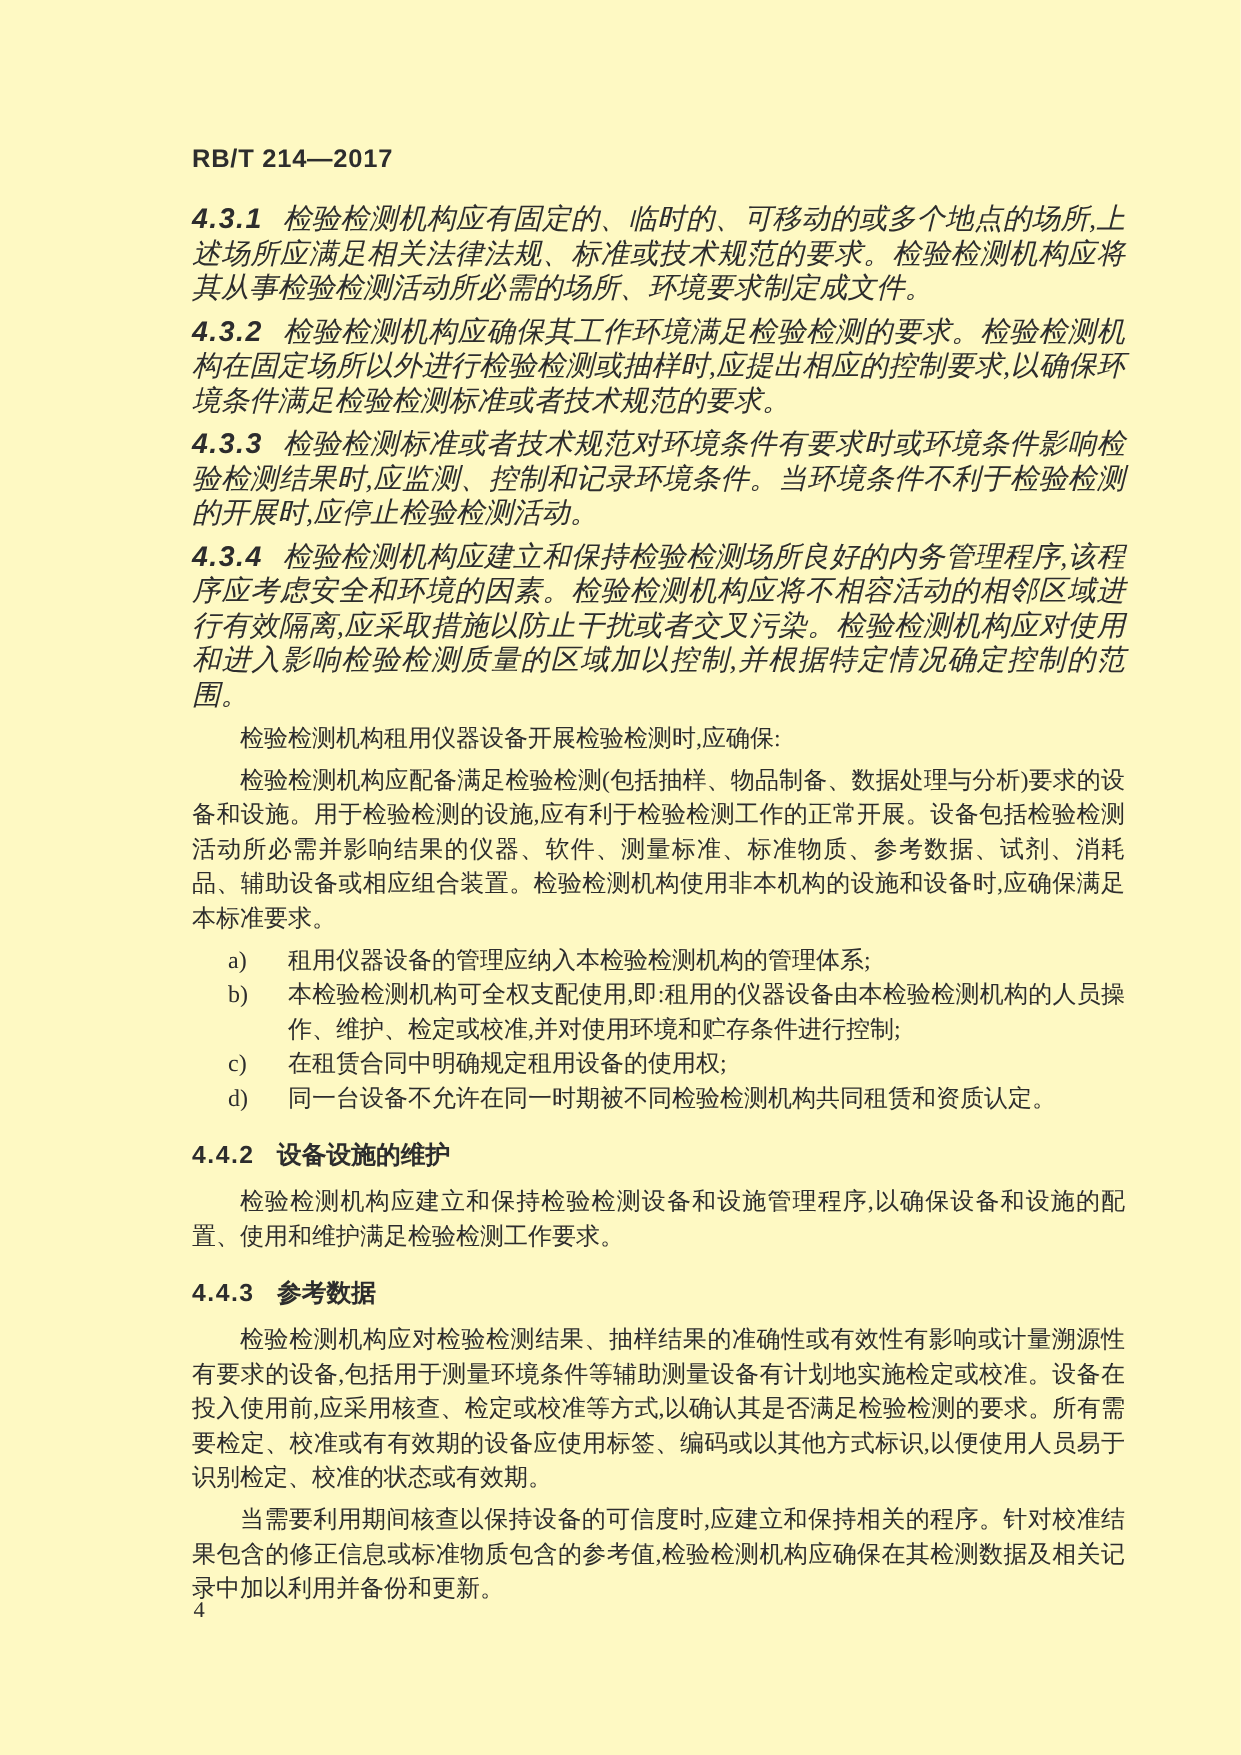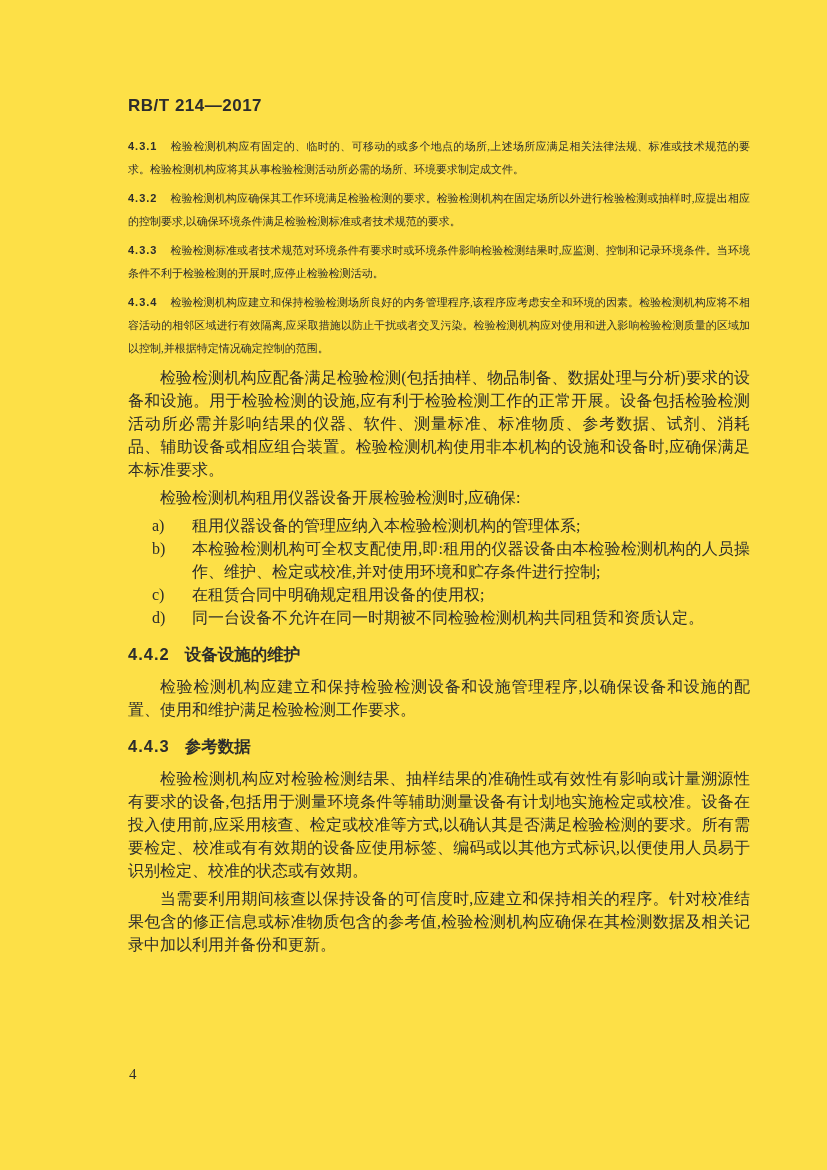--- a/index.html
+++ b/index.html
@@ -8,40 +8,41 @@
     height: 1170px;
     background: #fdfdfc;
     position: relative;
     overflow: hidden;
     font-family: "Liberation Serif", "DejaVu Serif", serif;
     color: #2d2d2d;
   }
   .page {
     position: absolute;
     inset: 0;
-    background: #fde047;
+    background: #fef9c3;
   }
   .content {
     position: absolute;
     left: 128px;
     top: 96px;
     width: 622px;
   }
   .std-header {
     font-family: "Liberation Sans", "DejaVu Sans", sans-serif;
     font-weight: bold;
     font-size: 17px;
     letter-spacing: 0.5px;
     margin: 0 0 19px 0;
   }
   p.clause {
-    font-size: 11px;
+    font-size: 19px;
     line-height: 23px;
     text-align: justify;
     margin: 6px 0;
+    font-style: italic;
   }
   .clause-num {
     font-family: "Liberation Sans", "DejaVu Sans", sans-serif;
     font-weight: bold;
     margin-right: 13px;
     letter-spacing: 1px;
     white-space: nowrap;
   }
   h2.sec-heading, h3.sub-heading {
     font-family: "Liberation Sans", "DejaVu Sans", sans-serif;
@@ -97,23 +98,23 @@
     <p class="clause"><span class="clause-num">4.3.1</span><span>检验检测机构应有固定的、临时的、可移动的或多个地点的场所,上述场所应满足相关法律法规、标准或技术规范的要求。检验检测机构应将其从事检验检测活动所必需的场所、环境要求制定成文件。</span></p>
 
     <p class="clause"><span class="clause-num">4.3.2</span><span>检验检测机构应确保其工作环境满足检验检测的要求。检验检测机构在固定场所以外进行检验检测或抽样时,应提出相应的控制要求,以确保环境条件满足检验检测标准或者技术规范的要求。</span></p>
 
     <p class="clause"><span class="clause-num">4.3.3</span><span>检验检测标准或者技术规范对环境条件有要求时或环境条件影响检验检测结果时,应监测、控制和记录环境条件。当环境条件不利于检验检测的开展时,应停止检验检测活动。</span></p>
 
     <p class="clause"><span class="clause-num">4.3.4</span><span>检验检测机构应建立和保持检验检测场所良好的内务管理程序,该程序应考虑安全和环境的因素。检验检测机构应将不相容活动的相邻区域进行有效隔离,应采取措施以防止干扰或者交叉污染。检验检测机构应对使用和进入影响检验检测质量的区域加以控制,并根据特定情况确定控制的范围。</span></p>
 
 
 
+    <p class="body-para">检验检测机构租用仪器设备开展检验检测时,应确保:</p>
+
     <p class="body-para">检验检测机构应配备满足检验检测(包括抽样、物品制备、数据处理与分析)要求的设备和设施。用于检验检测的设施,应有利于检验检测工作的正常开展。设备包括检验检测活动所必需并影响结果的仪器、软件、测量标准、标准物质、参考数据、试剂、消耗品、辅助设备或相应组合装置。检验检测机构使用非本机构的设施和设备时,应确保满足本标准要求。</p>
-
-    <p class="body-para">检验检测机构租用仪器设备开展检验检测时,应确保:</p>
 
     <ul class="lease-list">
       <li>
           <span class="li-label">a)</span>
           <span class="li-text">租用仪器设备的管理应纳入本检验检测机构的管理体系;</span>
         </li>
       <li>
           <span class="li-label">b)</span>
           <span class="li-text">本检验检测机构可全权支配使用,即:租用的仪器设备由本检验检测机构的人员操作、维护、检定或校准,并对使用环境和贮存条件进行控制;</span>
         </li>

